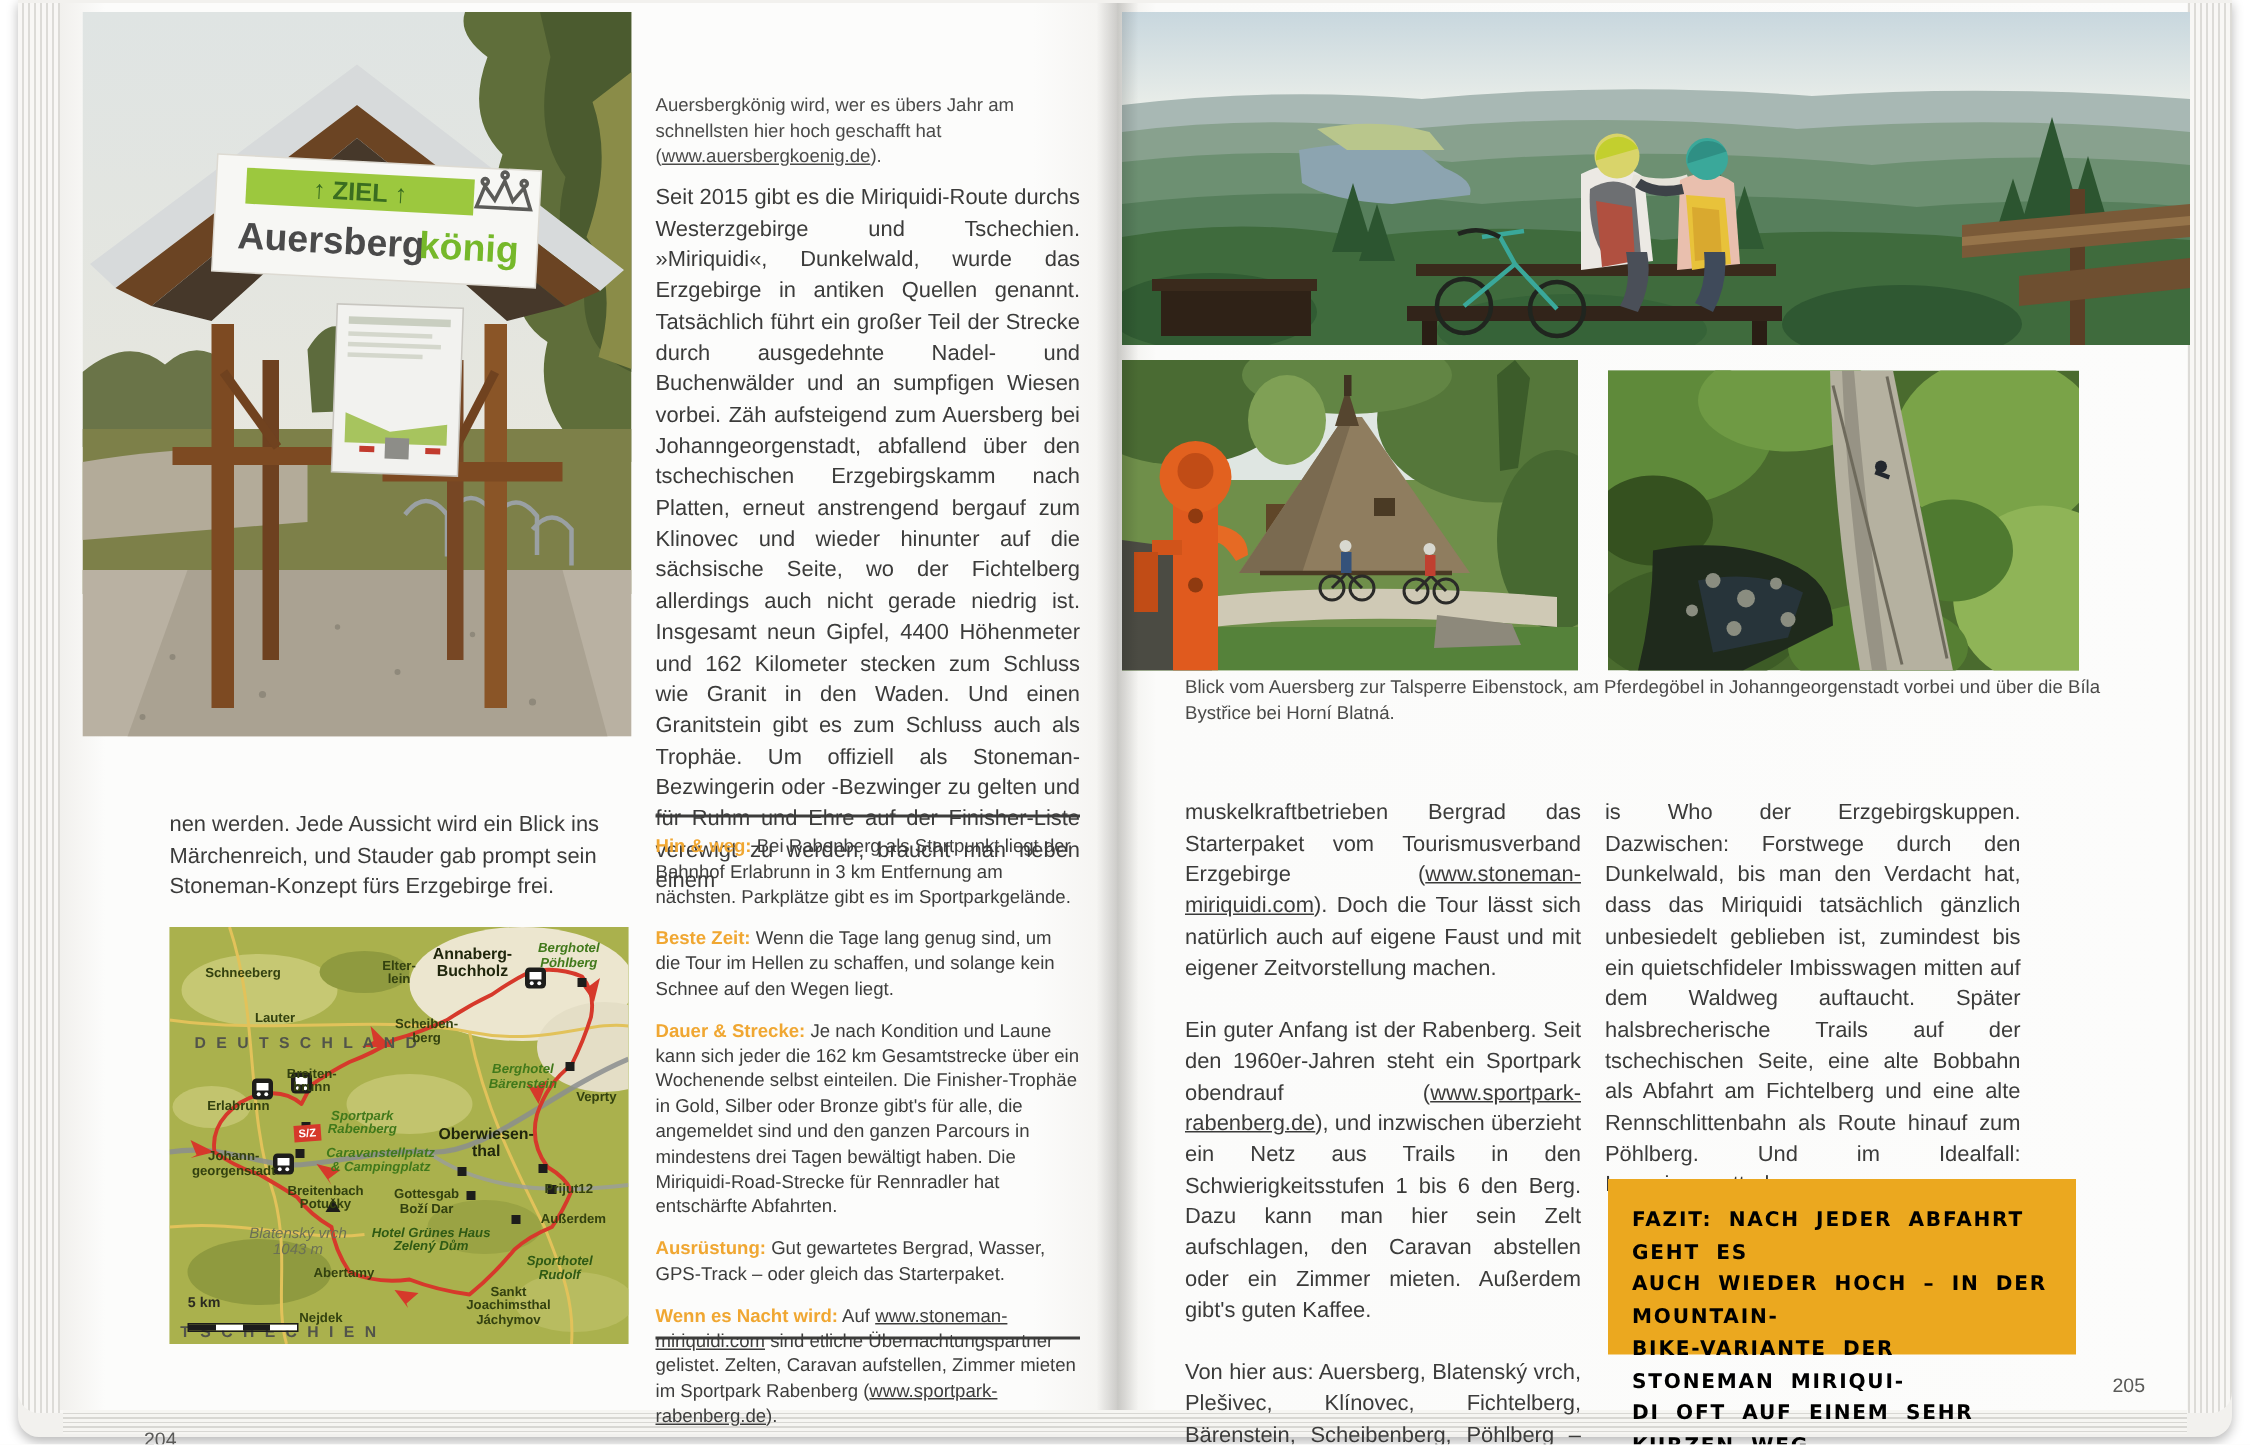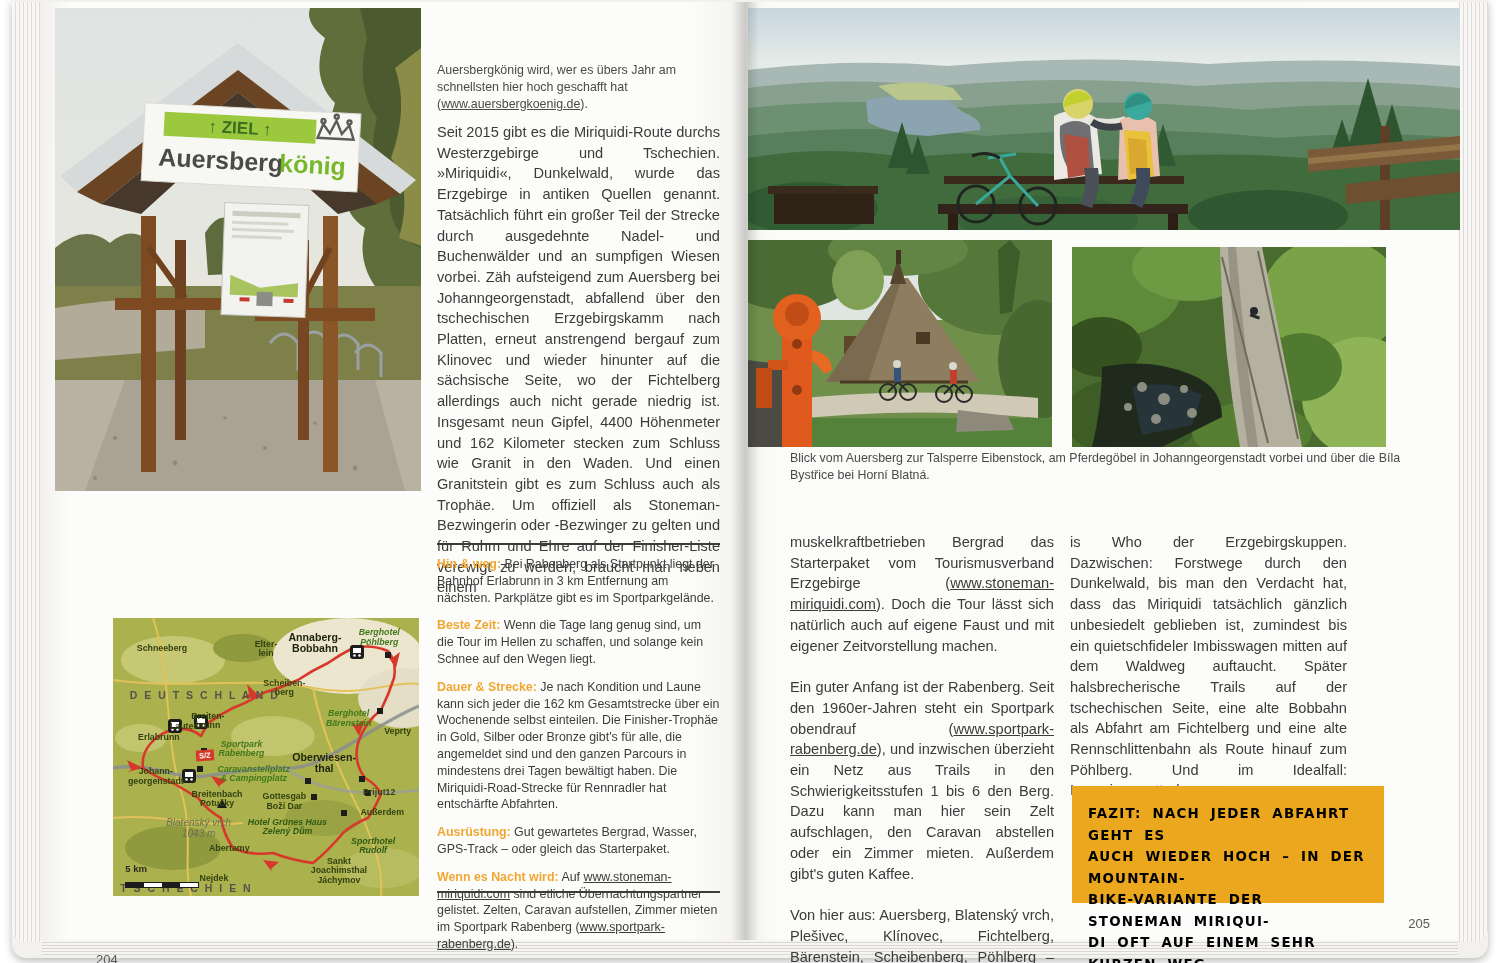--- a/index.html
+++ b/index.html
@@ -146,20 +146,21 @@
   <div class="abs" style="left:437px;top:556px;width:283px;">
       <div class="info-item"><span class="info-label">Hin &amp; weg:</span><span> Bei Rabenberg als Startpunkt liegt der Bahnhof Erlabrunn in 3 km Entfernung am nächsten. Parkplätze gibt es im Sportparkgelände.</span></div>
       <div class="info-item"><span class="info-label">Beste Zeit:</span><span> Wenn die Tage lang genug sind, um die Tour im Hellen zu schaffen, und solange kein Schnee auf den Wegen liegt.</span></div>
       <div class="info-item"><span class="info-label">Dauer &amp; Strecke:</span><span> Je nach Kondition und Laune kann sich jeder die 162 km Gesamtstrecke über ein Wochenende selbst einteilen. Die Finisher-Trophäe in Gold, Silber oder Bronze gibt's für alle, die angemeldet sind und den ganzen Parcours in mindestens drei Tagen bewältigt haben. Die Miriquidi-Road-Strecke für Rennradler hat entschärfte Abfahrten.</span></div>
       <div class="info-item"><span class="info-label">Ausrüstung:</span><span> Gut gewartetes Bergrad, Wasser, GPS-Track – oder gleich das Starterpaket.</span></div>
       <div class="info-item"><span class="info-label">Wenn es Nacht wird:</span><span> Auf </span><span class="lnk">www.stoneman-miriquidi.com</span><span> sind etliche Übernachtungspartner gelistet. Zelten, Caravan aufstellen, Zimmer mieten im Sportpark Rabenberg (</span><span class="lnk">www.sportpark-rabenberg.de</span><span>).</span></div>
     </div>
 
   <div class="abs rule" style="left:437px;top:891px;width:283px;"></div>
 
+  <div class="abs body-text" style="left:113px;top:540px;width:310px;text-align:left;">nen werden. Jede Aussicht wird ein Blick ins Märchenreich, und Stauder gab prompt sein Stoneman-Konzept fürs Erzgebirge frei.</div>
 
   <div class="abs map-wrap" style="left:113px;top:618px;width:306px;height:278px;">
     <svg width="306" height="278" viewBox="0 0 306 278">
       <rect width="306" height="278" fill="#AAB14D"></rect>
       <g>
         <ellipse cx="235" cy="38" rx="75" ry="38" fill="#ece6cf"></ellipse>
         <ellipse cx="290" cy="80" rx="45" ry="30" fill="#e4dec6"></ellipse>
         <ellipse cx="60" cy="42" rx="52" ry="24" fill="#c6c873"></ellipse>
         <ellipse cx="160" cy="118" rx="42" ry="20" fill="#c2c46e"></ellipse>
         <ellipse cx="210" cy="200" rx="38" ry="18" fill="#9aa344"></ellipse>
@@ -222,24 +223,24 @@
             <circle cx="-2.5" cy="3.5" r="1.3" fill="#fff"></circle>
             <circle cx="2.5" cy="3.5" r="1.3" fill="#fff"></circle>
           </g>
       </g>
     </svg>
     <div style="position:absolute;inset:0;">
         <span class="map-label ml-town" style="left: 16%; top: 11%;">Schneeberg</span>
         <span class="map-label ml-town" style="left: 50%; top: 11%;">Elter-
 lein</span>
         <span class="map-label ml-town-lg" style="left: 66%; top: 9%;">Annaberg-
-Bobbahn</span>
+Buchholz</span>
         <span class="map-label ml-poi" style="left: 87%; top: 7%;">Berghotel
 Pöhlberg</span>
-        <span class="map-label ml-town" style="left: 23%; top: 22%; margin-top: 48px;">Lauter</span>
+        <span class="map-label ml-town" style="left: 23%; top: 22%;">Lauter</span>
         <span class="map-label ml-country" style="left: 30%; top: 28%;">D E U T S C H L A N D</span>
         <span class="map-label ml-town" style="left: 56%; top: 25%;">Scheiben-
 berg</span>
         <span class="map-label ml-poi" style="left: 77%; top: 36%;">Berghotel
 Bärenstein</span>
         <span class="map-label ml-town" style="left: 93%; top: 41%;">Veprty</span>
         <span class="map-label ml-town" style="left: 31%; top: 37%;">Breiten-
 brunn</span>
         <span class="map-label ml-town" style="left: 15%; top: 43%;">Erlabrunn</span>
         <span class="map-label ml-poi" style="left: 42%; top: 47%;">Sportpark

